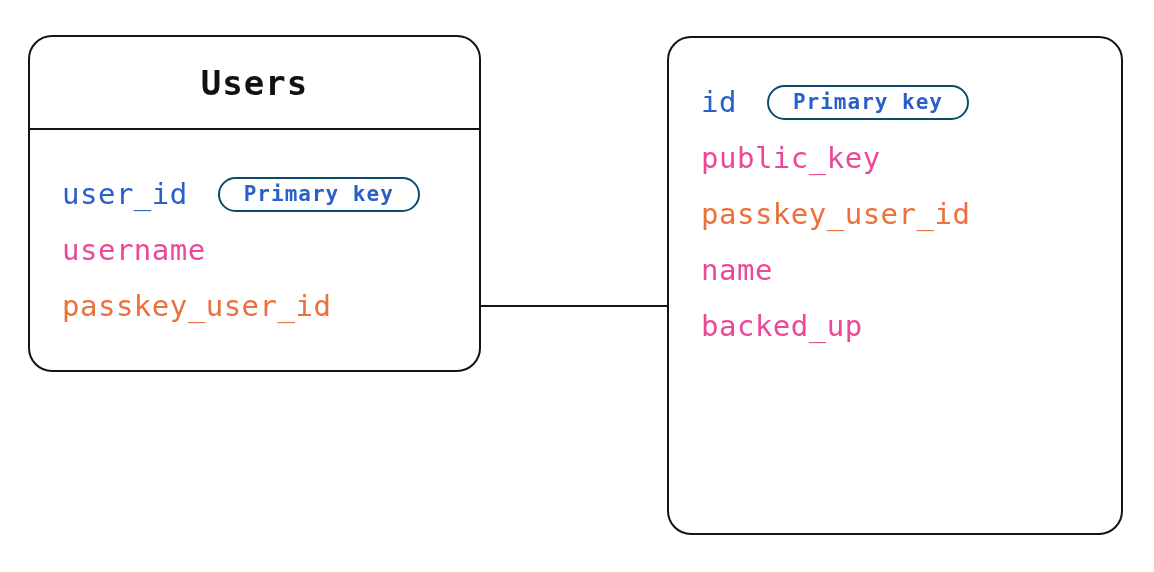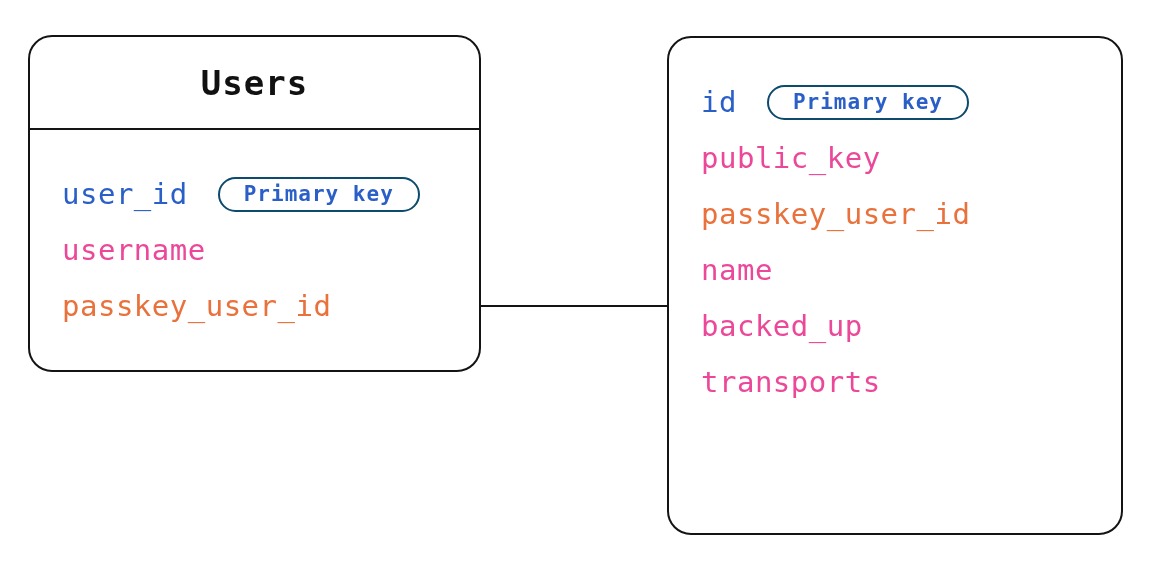--- a/index.html
+++ b/index.html
@@ -120,19 +120,16 @@
       </div>
       <div class="field-row">
         <span class="field orange">passkey_user_id</span>
       </div>
       <div class="field-row">
         <span class="field">name</span>
       </div>
       <div class="field-row">
         <span class="field">backed_up</span>
       </div>
-      <div class="field-row">
-        <span class="field">transports</span>
-      </div>
     </div>
   </div>
 
 </div>
 
 </body></html>

